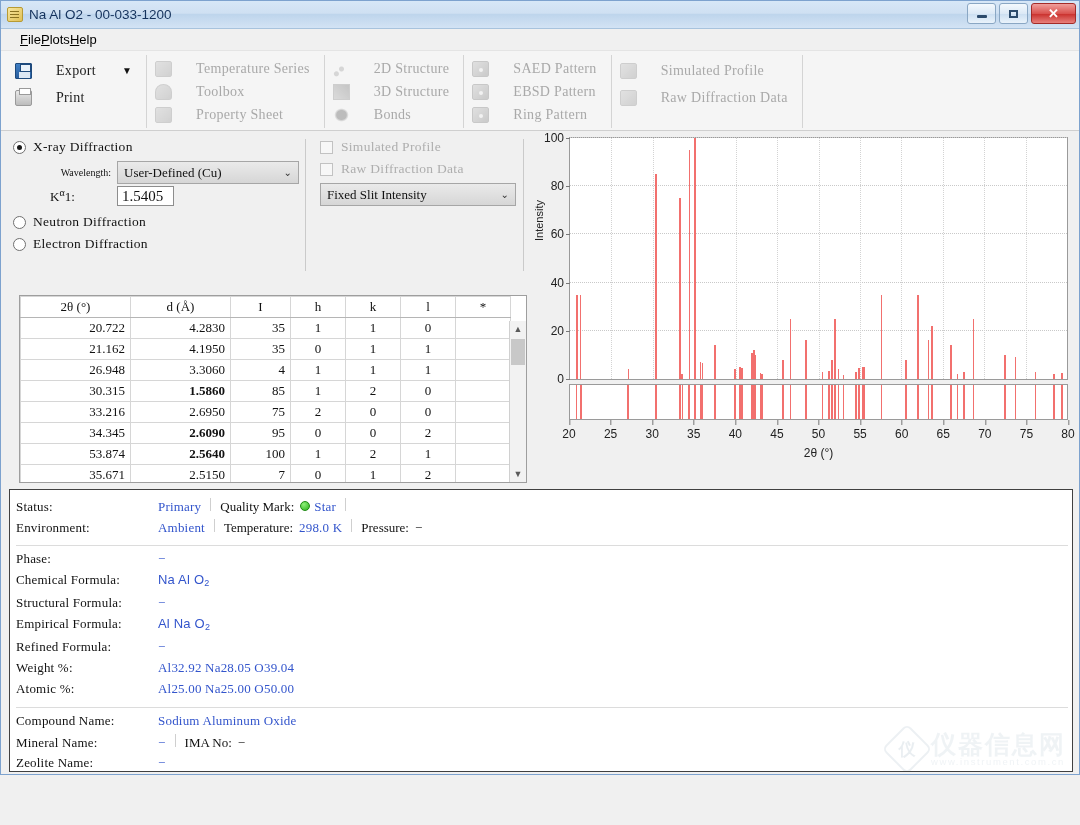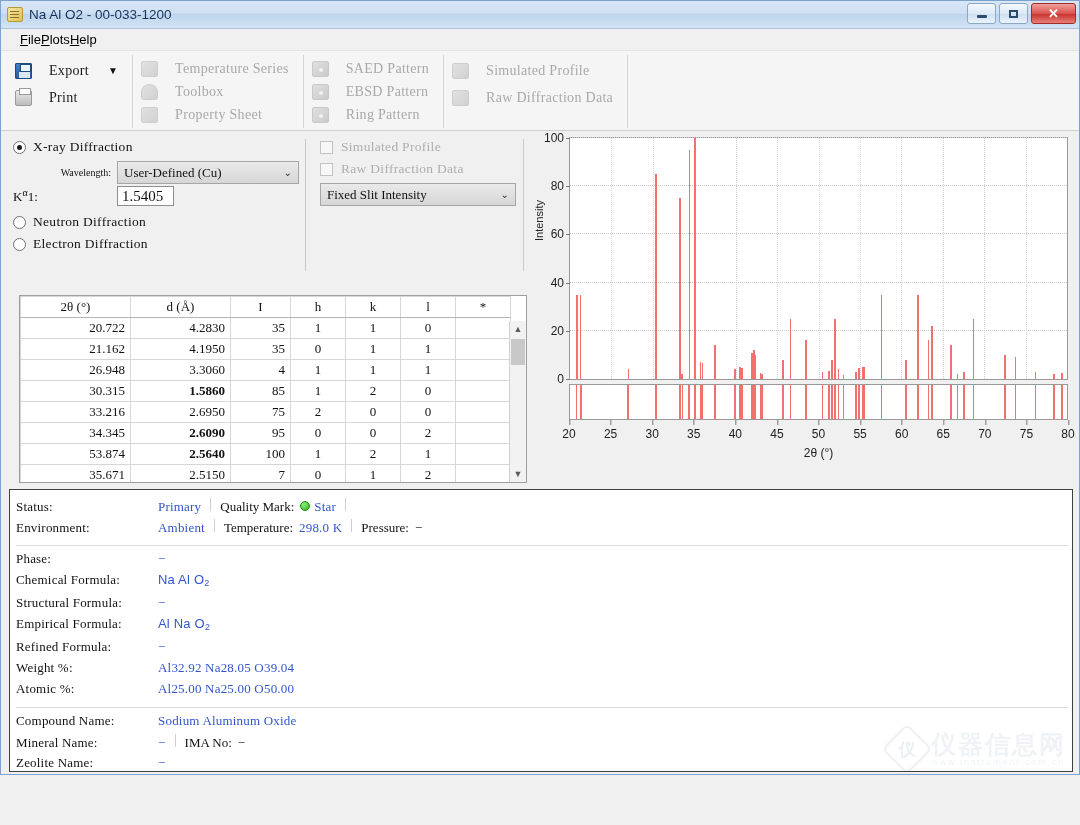--- a/index.html
+++ b/index.html
@@ -83,21 +83,21 @@
     border-bottom: 1px solid #cfcfcf;
     display: flex; align-items: stretch; padding: 4px 0 2px 6px;
   }
   .tb-group {
     display: flex; flex-direction: column; justify-content: flex-start;
     padding: 2px 10px 2px 4px;
     border-right: 1px solid #d4d4d4;
   }
   .tb-group.last { border-right: 1px solid #d4d4d4; }
   .tb-item {
-    display: flex; align-items: center; gap: 17px;
+    display: flex; align-items: center; gap: 24px;
     height: 27px; padding: 0 4px;
     font-family: "Liberation Serif", serif;
     font-size: 14px; letter-spacing: .3px;
     color: #1a1a1a; white-space: nowrap;
   }
   .tb-item.disabled { color: #a9a9a9; }
   .tb-ico { width: 17px; height: 16px; flex: 0 0 17px; position: relative; }
   .ico-gray {
     background: linear-gradient(to bottom right, #d2d2d2, #b4b4b4);
     border: 1px solid #b0b0b0; border-radius: 2px;
@@ -166,21 +166,21 @@
     height: 23px; width: 182px;
     background: linear-gradient(to bottom, #eaeaea, #d6d6d6);
     border: 1px solid #a6a6a6;
     display: flex; align-items: center; justify-content: space-between;
     padding: 0 6px; font-family: "Liberation Serif", serif; font-size: 13px; color: #111;
   }
   .chev { font-size: 10px; color: #333; }
   .ka-row { display: flex; align-items: center; }
   .ka-label {
     font-family: "Liberation Serif", serif; font-size: 13px;
-    width: 104px; text-align: left; padding-right: 5px; color: #111;
+    width: 104px; text-align: center; padding-right: 5px; color: #111;
   }
   .ka-label sup { font-size: 10px; }
   .textfield {
     width: 57px; height: 20px; background: #fff; border: 1px solid #8d8d8d;
     font-family: "Liberation Serif", serif; font-size: 15px;
     display: flex; align-items: center; padding-left: 4px; color: #111;
   }
   .chk-row { display: flex; align-items: center; gap: 8px; margin-bottom: 6px; }
   .chkbox {
     width: 13px; height: 13px; border: 1px solid #c2c2c2; background: #f7f7f7; flex: 0 0 13px;
@@ -363,20 +363,34 @@
       <div class="tb-item disabled">
         <span class="tb-ico ico-gray ico-blur" style="border-radius:50% 50% 3px 3px"></span>
         <span>Toolbox</span>
       </div>
       <div class="tb-item disabled">
         <span class="tb-ico ico-gray ico-blur"></span>
         <span>Property Sheet</span>
       </div>
     </div>
 
+    <div class="tb-group">
+      <div class="tb-item disabled">
+        <span class="tb-ico ico-blur" style="background:radial-gradient(circle,#bdbdbd 2px,transparent 3px),radial-gradient(circle at 20% 80%,#bdbdbd 2px,transparent 3px)"></span>
+        <span>2D Structure</span>
+      </div>
+      <div class="tb-item disabled">
+        <span class="tb-ico ico-blur" style="background:linear-gradient(45deg,#c6c6c6,#9f9f9f);border:1px solid #b0b0b0"></span>
+        <span>3D Structure</span>
+      </div>
+      <div class="tb-item disabled">
+        <span class="tb-ico ico-blur" style="background:radial-gradient(ellipse at center,#8f8f8f 40%,transparent 60%)"></span>
+        <span>Bonds</span>
+      </div>
+    </div>
 
     <div class="tb-group">
       <div class="tb-item disabled">
         <span class="tb-ico ico-sq-dot ico-blur"></span>
         <span>SAED Pattern</span>
       </div>
       <div class="tb-item disabled">
         <span class="tb-ico ico-sq-dot ico-blur"></span>
         <span>EBSD Pattern</span>
       </div>

